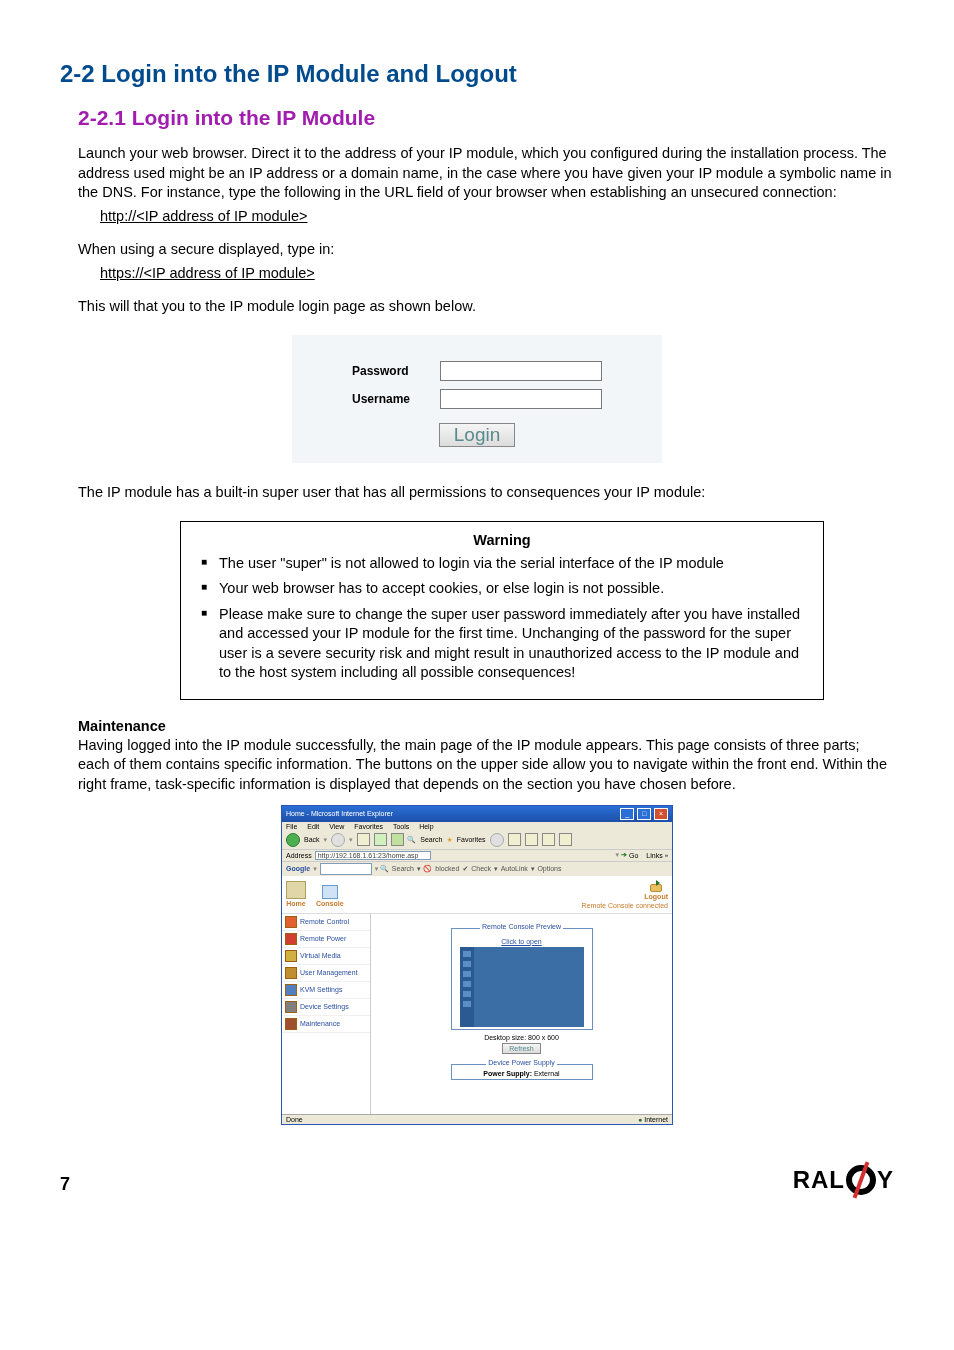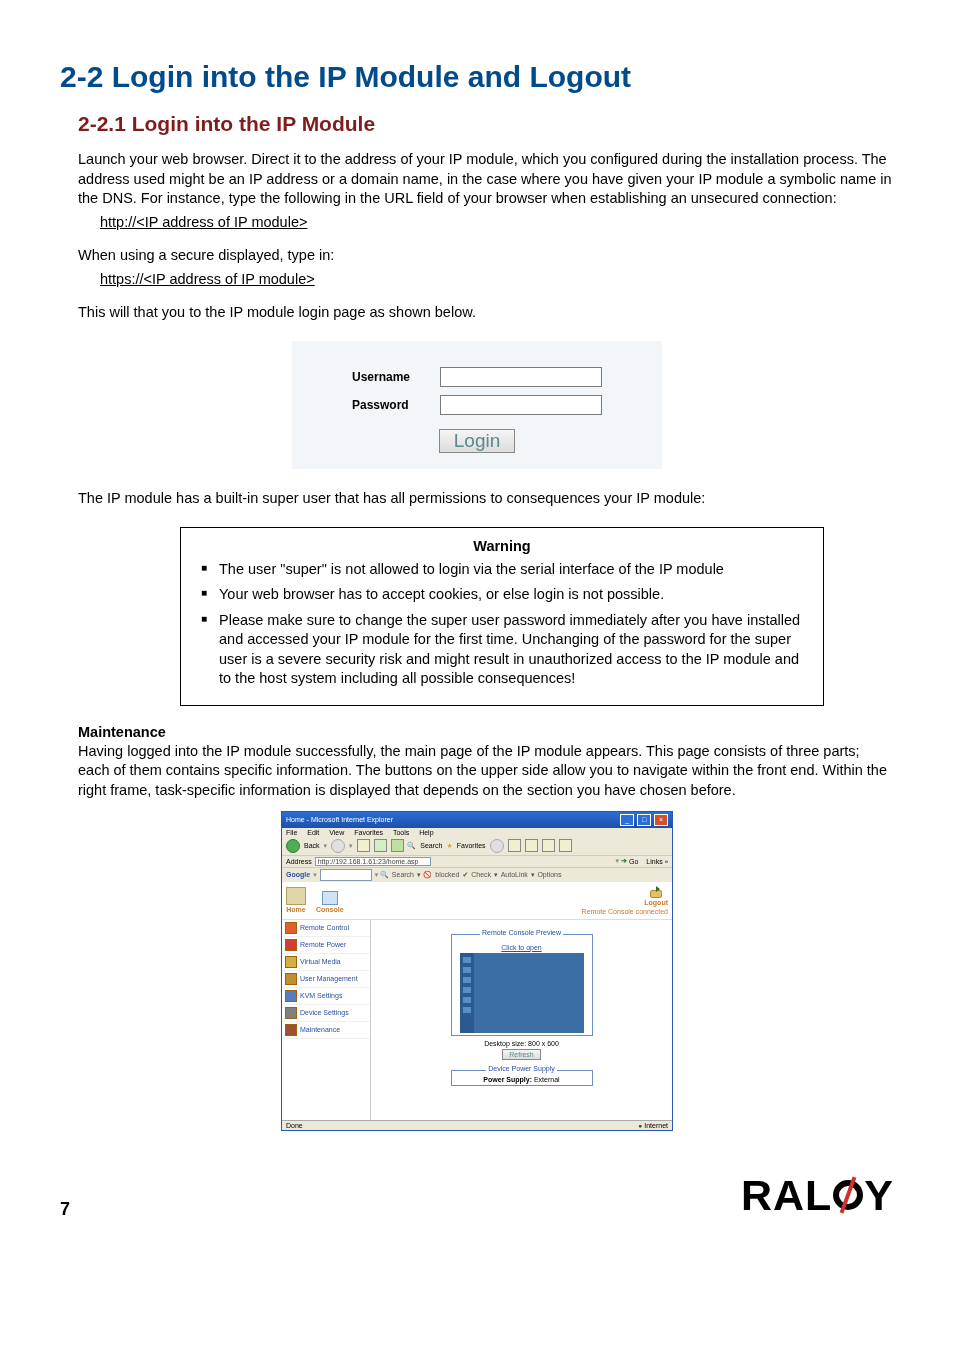--- a/index.html
+++ b/index.html
@@ -6,26 +6,26 @@
     margin: 0;
     padding: 40px 60px;
     font-family: Arial, Helvetica, sans-serif;
     color: #000;
     width: 954px;
     box-sizing: border-box;
     background: #fff;
   }
   .h1 {
     color: #004b8d;
-    font-size: 30px;
+    font-size: 24px;
     font-weight: bold;
     margin: 20px 0 18px 0;
   }
   .h2 {
-    color: #7f1d1d;
+    color: #a21caf;
     font-size: 21px;
     font-weight: bold;
     margin: 0 0 14px 18px;
   }
   .body-text {
     font-size: 14.5px;
     line-height: 1.35;
     margin: 0 0 4px 18px;
   }
   .indent {
@@ -330,21 +330,21 @@
     display: flex;
     justify-content: space-between;
     align-items: flex-end;
     margin-top: 30px;
   }
   .page-num {
     font-size: 18px;
     font-weight: bold;
   }
   .logo {
-    font-size: 43px;
+    font-size: 24px;
     font-weight: 900;
     letter-spacing: 1px;
     display: flex;
     align-items: center;
   }
   .logo .o-wrap {
     display: inline-block;
     position: relative;
     width: 30px;
     height: 30px;
@@ -376,25 +376,25 @@
 <p class="body-text">Launch your web browser. Direct it to the address of your IP module, which you configured during the installation process. The address used might be an IP address or a domain name, in the case where you have given your IP module a symbolic name in the DNS. For instance, type the following in the URL field of your browser when establishing an unsecured connection:</p>
 <p class="body-text indent">http://&lt;IP address of IP module&gt;</p>
 
 <p class="body-text" style="margin-top:14px">When using a secure displayed, type in:</p>
 <p class="body-text indent">https://&lt;IP address of IP module&gt;</p>
 
 <p class="body-text" style="margin-top:14px">This will that you to the IP module login page as shown below.</p>
 
 <div class="login-box">
   <div class="login-row">
+    <span class="login-label">Password</span>
+    <span class="login-input"></span>
+  </div>
+  <div class="login-row">
     <span class="login-label">Username</span>
-    <span class="login-input"></span>
-  </div>
-  <div class="login-row">
-    <span class="login-label">Password</span>
     <span class="login-input"></span>
   </div>
   <div class="login-button">Login</div>
 </div>
 
 <p class="body-text">The IP module has a built-in super user that has all permissions to consequences your IP module:</p>
 
 <div class="warning-box">
   <div class="warning-title">Warning</div>
   <ul>

